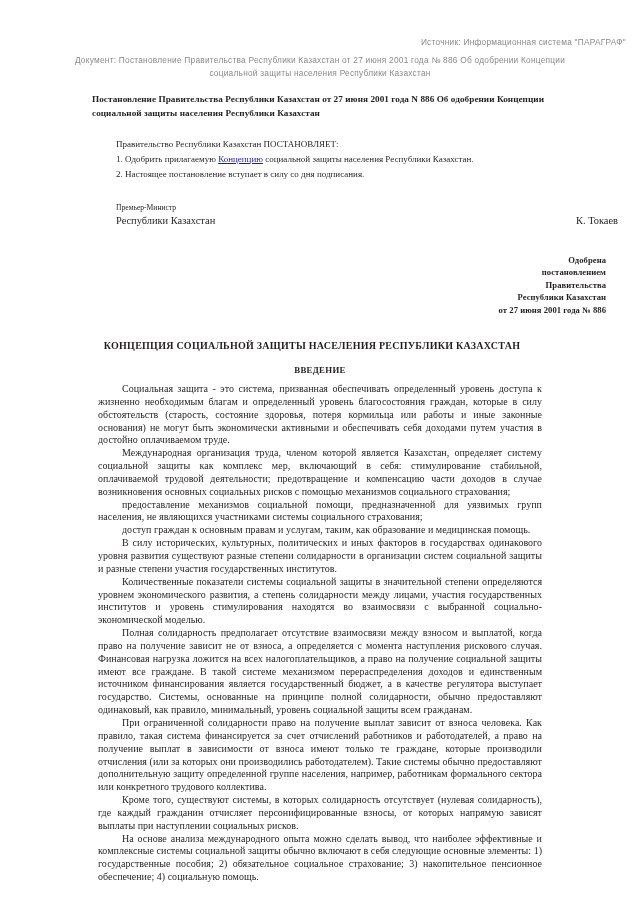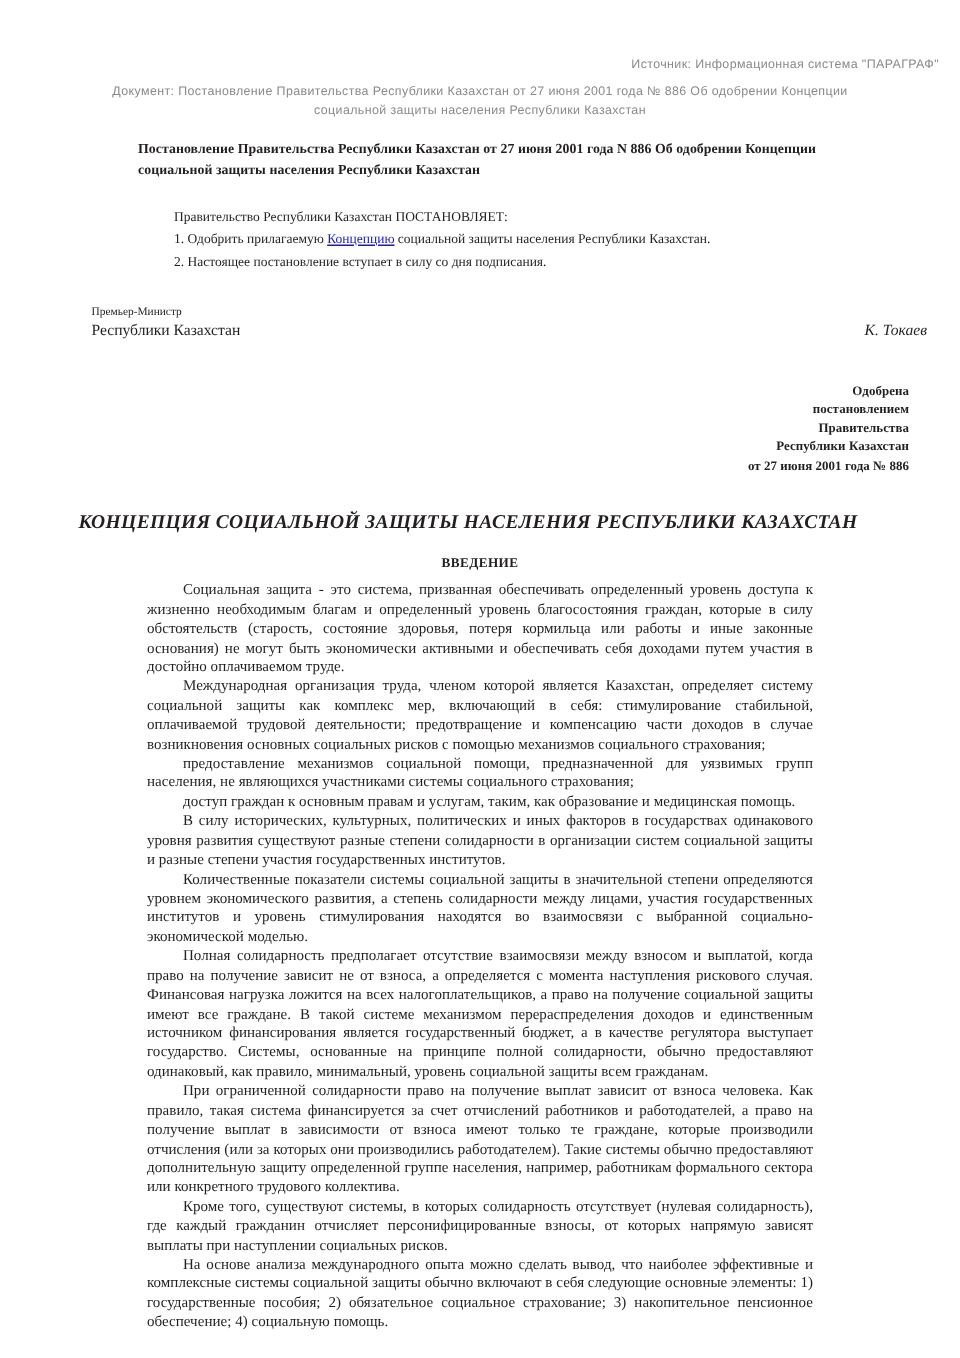--- a/index.html
+++ b/index.html
@@ -57,58 +57,56 @@
     padding: 17px 96px 0 116px;
   }
   .clauses .line { white-space: nowrap; }
   .doc-link {
     color: #1a19c8;
     text-decoration: underline;
   }
 
   
   .sig {
-    padding: 20px 0 0 61px;
+    padding: 20px 0 0 116px;
     position: relative;
   }
   .sig-role {
     font-size: 7.6px;
     line-height: 11px;
   }
   .sig-org {
     font-size: 10.4px;
     line-height: 15px;
   }
   .sig-name {
     position: absolute;
     right: 22px;
     bottom: 0;
     font-size: 10.4px;
     line-height: 15px;
-    font-style: italic;
   }
 
   
   .approval {
     text-align: right;
     font-weight: bold;
     font-size: 8.6px;
     line-height: 12.4px;
     padding: 26px 34px 0 0;
     letter-spacing: .05px;
   }
 
   
   .concept-title {
     text-align: center;
     font-weight: bold;
-    font-size: 13px;
+    font-size: 10px;
     letter-spacing: .25px;
     padding: 24px 16px 0 0;
-    font-style: italic;
   }
   .section-title {
     text-align: center;
     font-weight: bold;
     font-size: 8.8px;
     letter-spacing: .3px;
     padding: 14px 0 0 0;
   }
 
   

